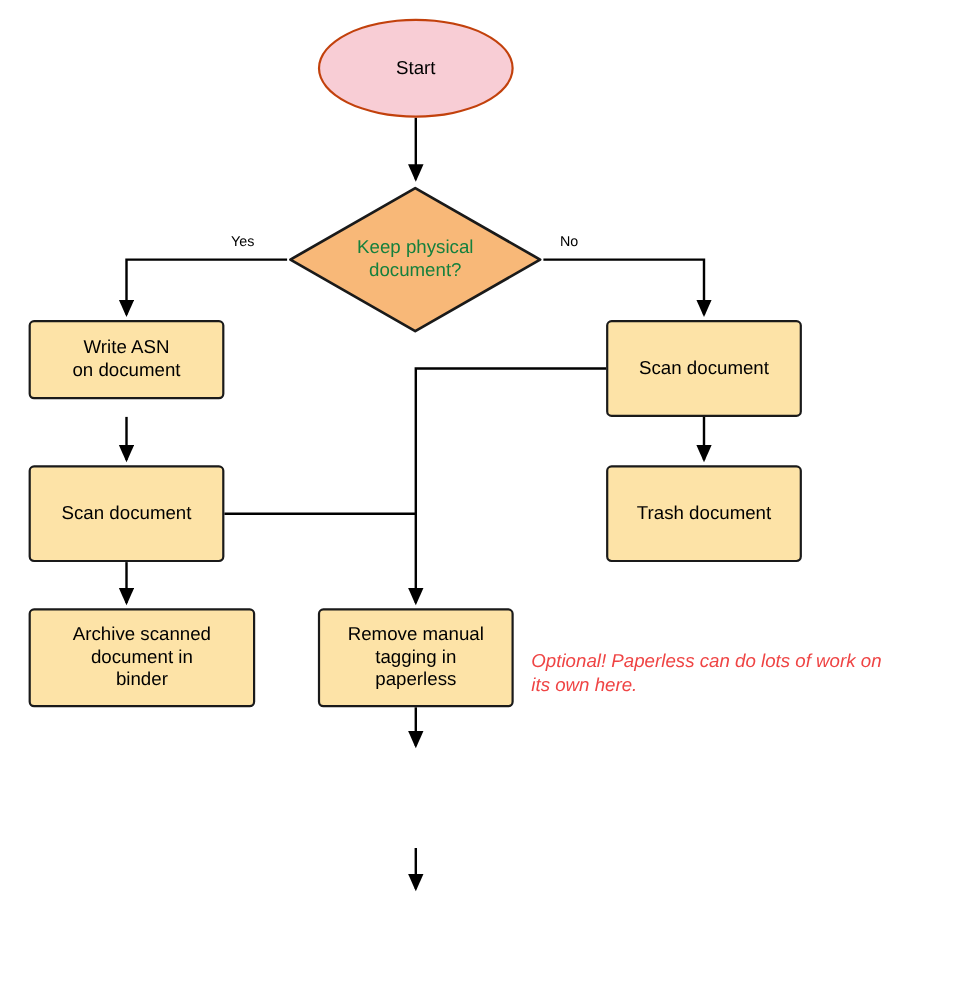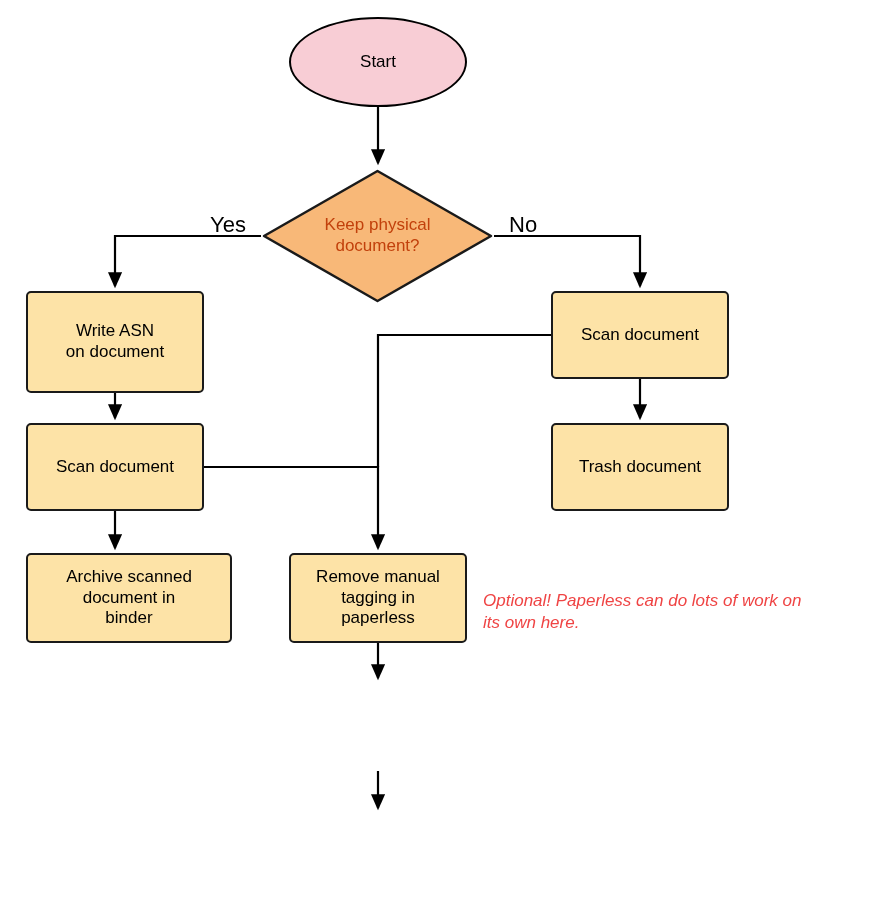--- a/index.html
+++ b/index.html
@@ -32,21 +32,21 @@
     align-items: center;
     justify-content: center;
     text-align: center;
     color: #000000;
     font-size: 17px;
     line-height: 1.22;
     white-space: pre-line;
   }
   .terminal {
     background: #f8cdd5;
-    border: 2px solid #000000;
+    border: 2px solid #c2410c;
     border-radius: 50%;
   }
   .process {
     background: #fde3a7;
     border: 2.5px solid #1a1a1a;
     border-radius: 5px;
   }
   .decision-wrap {
     position: absolute;
   }
@@ -60,26 +60,26 @@
     left: 0;
     top: 0;
     width: 100%;
     height: 100%;
     display: flex;
     align-items: center;
     justify-content: center;
     text-align: center;
     font-size: 17px;
     line-height: 1.22;
-    color: #c2410c;
+    color: #15803d;
     white-space: pre-line;
   }
   .edge-label {
     position: absolute;
-    font-size: 22px;
+    font-size: 13px;
     color: #000000;
     white-space: nowrap;
   }
   .note {
     position: absolute;
     font-size: 17px;
     font-style: italic;
     color: #ef4444;
     line-height: 1.3;
     white-space: pre-line;
@@ -125,21 +125,21 @@
   </div>
 
   <div class="decision-wrap" style="left:261px; top:168px; width:233px; height:136px;">
     <svg class="decision-shape" width="233" height="136" viewBox="0 0 233 136">
       <polygon points="116.5,3 230,68 116.5,133 3,68" fill="#f8b878" stroke="#1a1a1a" stroke-width="2.5" stroke-linejoin="round"></polygon>
     </svg>
     <div class="decision-label">Keep physical
 document?</div>
   </div>
 
-  <div class="node process" style="left:26px; top:291px; width:178px; height:102px;justify-content:center;">
+  <div class="node process" style="left:26px; top:291px; width:178px; height:72px;justify-content:center;">
     <span>Write ASN
 on document</span>
   </div>
 
   <div class="node process" style="left:26px; top:423px; width:178px; height:88px;">
     <span>Scan document</span>
   </div>
 
   <div class="node process" style="left:26px; top:553px; width:206px; height:90px;">
     <span>Archive scanned

